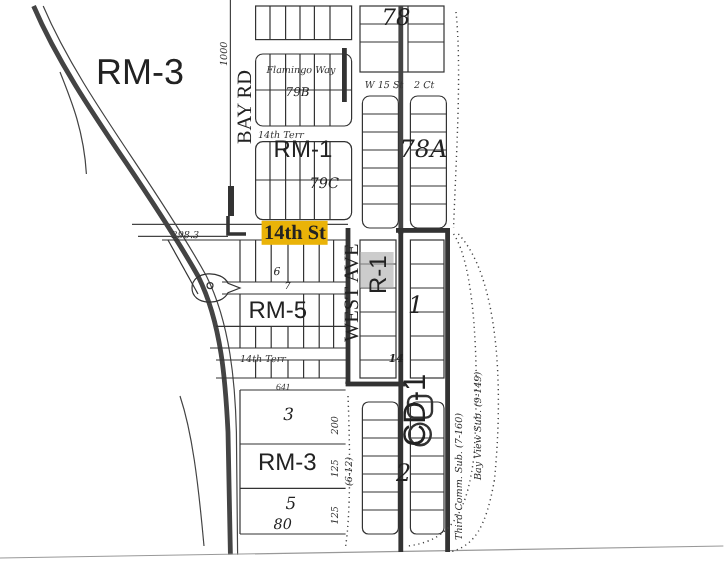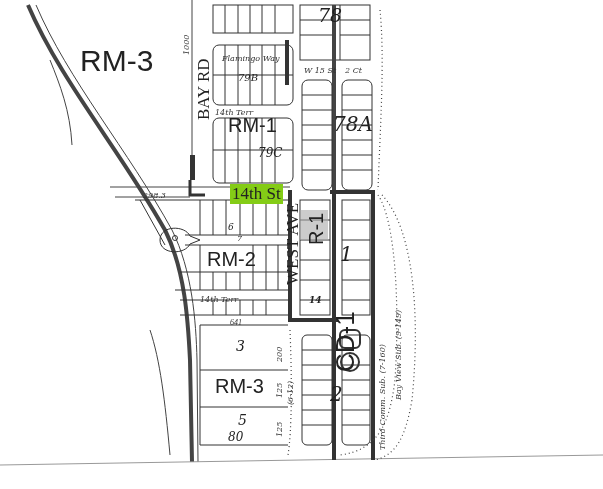--- a/index.html
+++ b/index.html
@@ -172,29 +172,29 @@
       <line x1="200" y1="325" x2="200" y2="445"></line>
     </g>
 
     <rect x="340" y="330" width="20" height="18" rx="5" fill="none" stroke="#333" stroke-width="2"></rect>
     <circle cx="350" cy="362" r="9" fill="none" stroke="#333" stroke-width="2"></circle>
   </svg>
 
   
   <div class="lbl zone-big" style="left:80px; top:44px;">RM-3</div>
   <div class="lbl zone-mid" style="left:228px; top:78px;margin-top:36px;">RM-1</div>
-  <div class="lbl zone-mid" style="left:207px; top:248px;">RM-2</div>
+  <div class="lbl zone-mid" style="left:207px; top:248px;">RM-5</div>
   <div class="lbl zone-mid" style="left:215px; top:375px;">RM-3</div>
   <div class="lbl zone-big vert" style="left:330px; top:372px; font-size:26px;">CD-1</div>
   <div class="lbl zone-mid vert" style="left:305px; top:245px;">R-1</div>
 
   
   <div class="lbl street vert" style="left:194px; top:120px;">BAY RD</div>
   <div class="lbl tiny vert" style="left:182px; top:55px;">1000</div>
-  <div class="lbl street" style="left:230px; top:184px; background:#84cc16; padding:0 2px;">14th St</div>
+  <div class="lbl street" style="left:218px; top:184px; background:#eab308; padding:0 2px;font-weight:bold;">14th St</div>
   <div class="lbl street vert" style="left:283px; top:285px;">WEST AVE</div>
   <div class="lbl tiny" style="left:222px; top:37px;margin-top:17px;">Flamingo Way</div>
   <div class="lbl tiny" style="left:215px; top:108px;">14th Terr</div>
   <div class="lbl tiny" style="left:200px; top:295px;">14th Terr</div>
   <div class="lbl tiny" style="left:304px; top:66px;">W 15 St</div>
   <div class="lbl tiny" style="left:345px; top:66px;">2 Ct</div>
 
   
   <div class="lbl hand" style="left:318px; top:4px; font-size:19px;">78</div>
   <div class="lbl hand" style="left:322px; top:112px; font-size:20px;margin-left:11px;">78A</div>
@@ -210,14 +210,14 @@
   <div class="lbl tiny" style="left:143px; top:191px;">298.3</div>
   <div class="lbl tiny" style="left:230px; top:318px;font-family:Liberation Serif, serif;">641</div>
   <div class="lbl tiny vert" style="left:275px; top:362px;">200</div>
   <div class="lbl tiny vert" style="left:275px; top:398px;">125</div>
   <div class="lbl tiny vert" style="left:275px; top:437px;">125</div>
   <div class="lbl tiny vert" style="left:286px; top:405px;">(6-12)</div>
   <div class="lbl tiny vert" style="left:378px; top:450px;">Third Comm. Sub. (7-160)</div>
   <div class="lbl tiny vert" style="left:394px; top:400px;">Bay View Sub. (9-149)</div>
   <div class="lbl hand" style="left:228px; top:222px; font-size:9px;">6</div>
   <div class="lbl hand" style="left:237px; top:234px; font-size:8px;">7</div>
-  <div class="lbl hand" style="left:309px; top:295px; font-size:9px;font-weight:bold;">14</div>
+  <div class="lbl hand" style="left:324px; top:295px; font-size:9px;font-weight:bold;">14</div>
 </div>
 
 </body></html>

